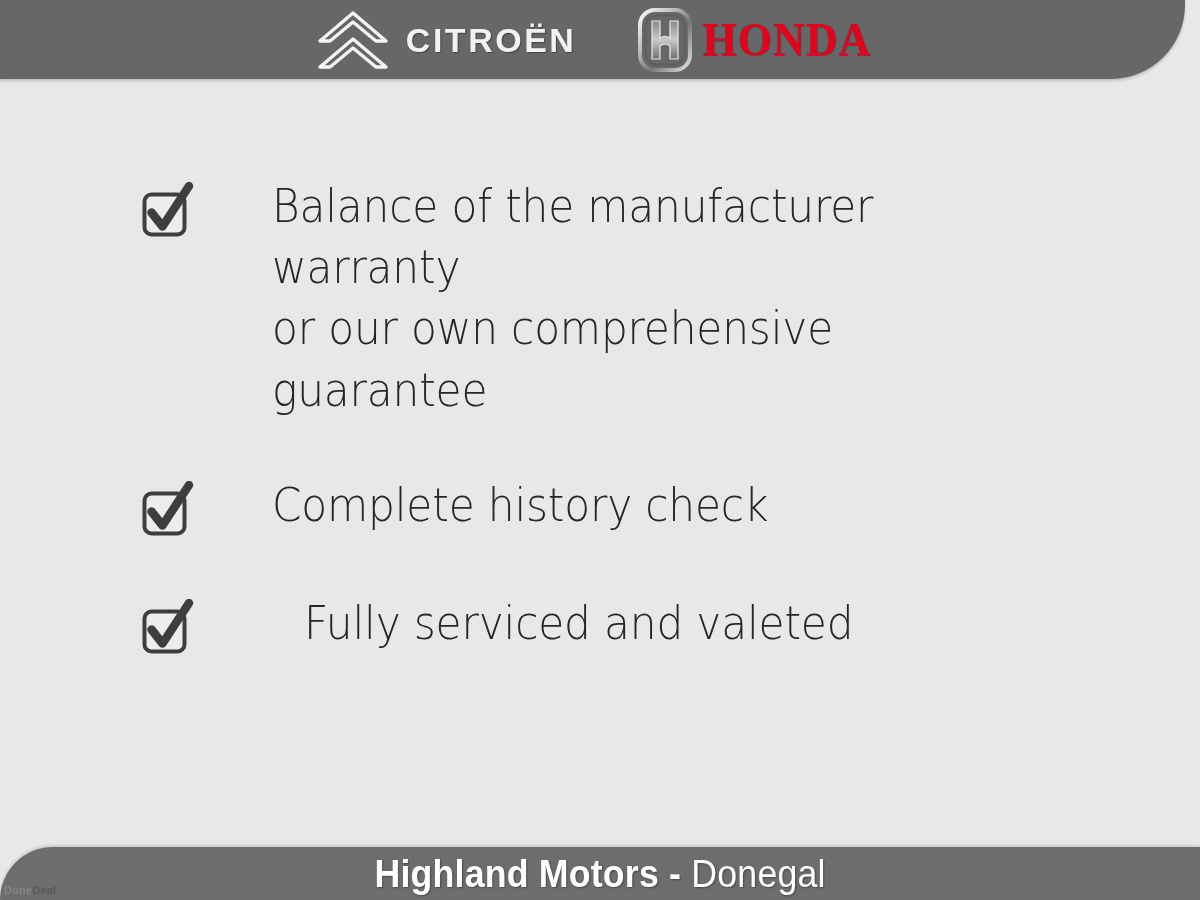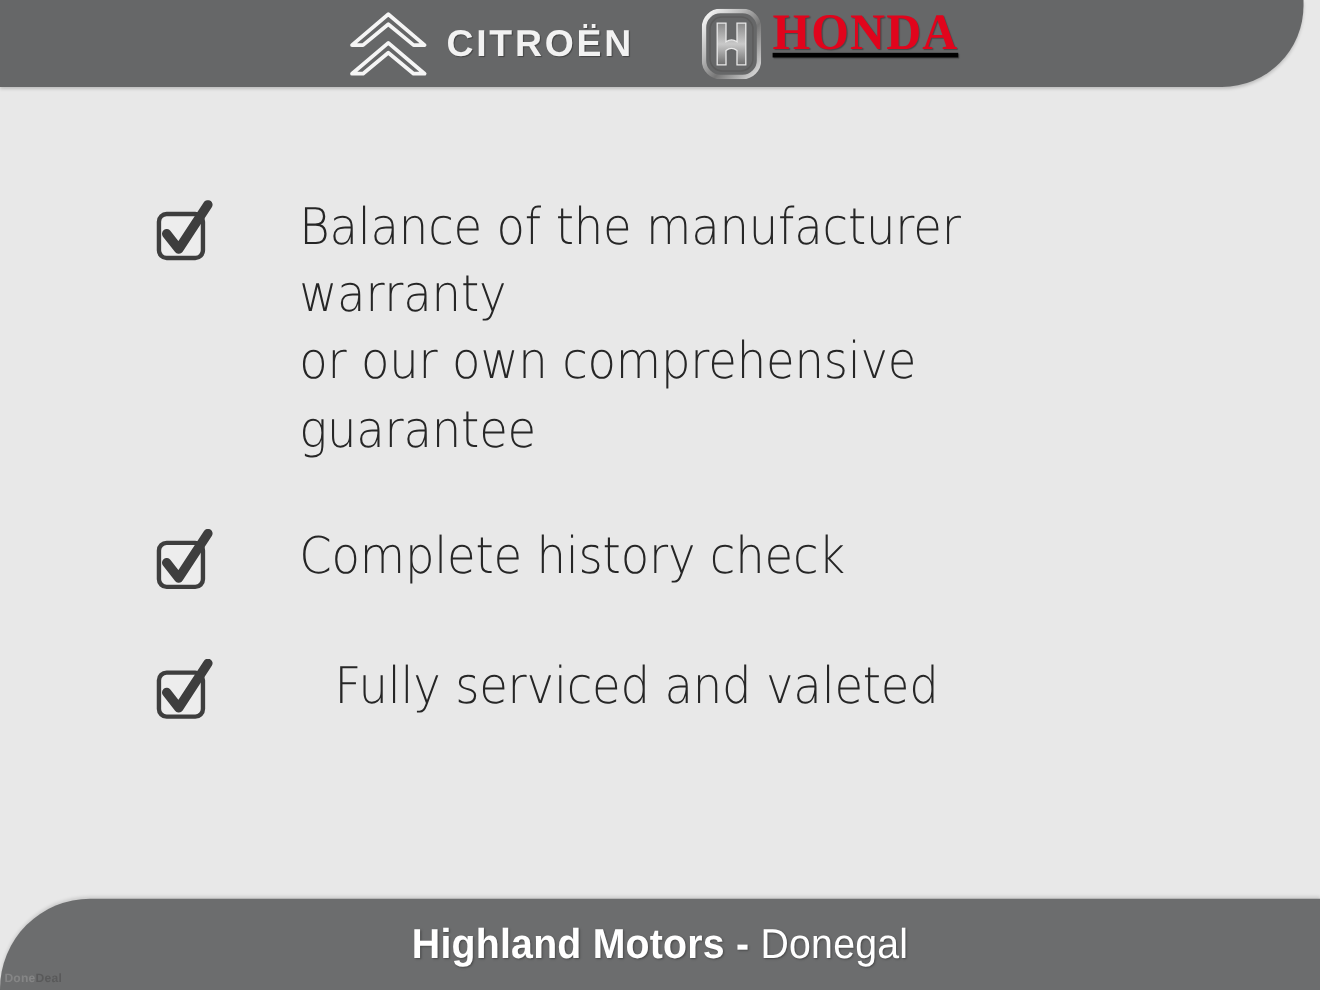--- a/index.html
+++ b/index.html
@@ -40,21 +40,21 @@
     color:#f2f2f2;
     font-family:"Liberation Sans", sans-serif;
     font-size:34px;
     font-weight:bold;
     letter-spacing:2.5px;
     line-height:1;
     text-shadow:1px 1px 1px rgba(0,0,0,0.35);
   }
 
   
-  .honda-logo { display:flex; align-items:flex-start; gap:10px;text-decoration:underline; }
+  .honda-logo { display:flex; align-items:center; gap:10px; }
   .honda-emblem { width:54px; height:64px; display:block; }
   .honda-word {
     color:#e1041c;
     font-family:"Liberation Serif", serif;
     font-size:44px;
     font-weight:bold;
     letter-spacing:1px;
     line-height:1;
     transform:scaleY(1.06);
     text-shadow:1px 1px 1px rgba(0,0,0,0.3);
@@ -91,21 +91,21 @@
     letter-spacing:-0.2px;
     transform:scaleX(0.92);
     transform-origin:left center;
     white-space:pre-line;
   }
 
   
   .footer-bar {
     position:absolute;
     left:0; bottom:0;
-    width:1200px; height:83px;
+    width:1200px; height:53px;
     background:#6c6d6e;
     border-top-left-radius:82px;
     display:flex;
     align-items:center;
     justify-content:center;
     box-shadow:0 -2px 3px rgba(0,0,0,0.12);
   }
 
   .footer-text {
     color:#ffffff;

